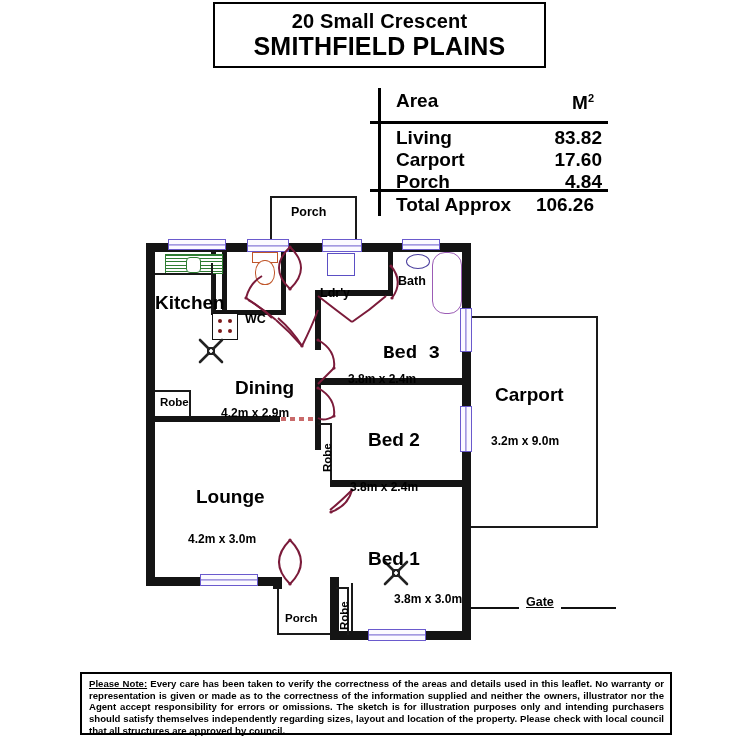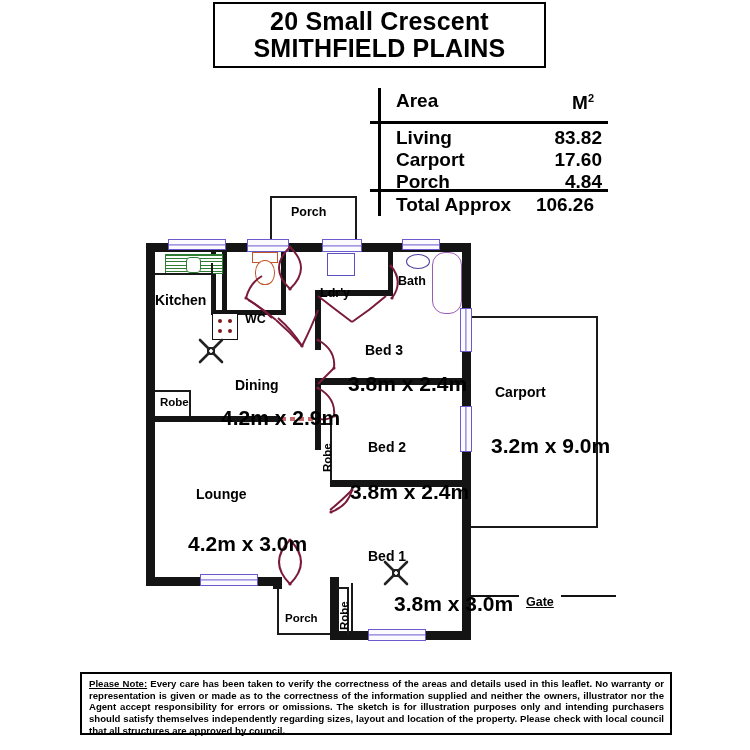--- a/index.html
+++ b/index.html
@@ -12,21 +12,21 @@
   }
   .abs{position:absolute;}
 
   
   #title-block{
     left:213px;top:2px;width:333px;height:66px;
     border:2px solid #000;background:#fff;
     display:flex;flex-direction:column;align-items:center;justify-content:center;
     box-sizing:border-box;
   }
-  #title-line1{font-size:25px;font-weight:bold;letter-spacing:0.2px;line-height:1.05;}
+  #title-line1{font-size:20px;font-weight:bold;letter-spacing:0.2px;line-height:1.05;}
   #title-line2{font-size:25px;font-weight:bold;letter-spacing:0.2px;line-height:1.12;}
 
   
   #area-table{left:378px;top:88px;width:236px;height:128px;}
   #area-table .vrule{position:absolute;left:0;top:0;width:3px;height:128px;background:#000;}
   #area-table .hrule{position:absolute;background:#000;height:3px;}
   #rule-top{left:-8px;top:33px;width:238px;}
   #rule-bot{left:-8px;top:101px;width:238px;}
   .arow{position:absolute;left:4px;width:220px;height:26px;}
   .alabel{position:absolute;left:14px;top:0;font-size:19px;font-weight:bold;white-space:nowrap;}
@@ -43,22 +43,22 @@
   .thin{position:absolute;background:#1a1a1a;}
 
   
   .win-h{position:absolute;border:1.4px solid #6a5acd;background:#fbfaff;box-sizing:border-box;}
   .win-h:after{content:"";position:absolute;left:0;right:0;top:50%;height:1.2px;background:#6a5acd;transform:translateY(-50%);}
   .win-v{position:absolute;border:1.4px solid #6a5acd;background:#fbfaff;box-sizing:border-box;}
   .win-v:after{content:"";position:absolute;top:0;bottom:0;left:50%;width:1.2px;background:#6a5acd;transform:translateX(-50%);}
 
   
   .rlabel{position:absolute;font-weight:bold;white-space:nowrap;}
-  .rname{font-size:14px;}
-  .rdim{font-size:21px;}
+  .rname{font-size:19px;}
+  .rdim{font-size:12px;}
   .small{font-size:12.5px;}
   .tiny{font-size:11.5px;}
   .vert{transform:rotate(-90deg);transform-origin:left top;}
 
   
   .sink{position:absolute;border:1.3px solid #2e7d32;background:
       repeating-linear-gradient(to bottom,#2e7d32 0 1px,#ffffff 1px 3.2px);
       box-sizing:border-box;}
   .sink-basin{position:absolute;border:1.6px solid #2e7d32;background:#ffffff;border-radius:4px;}
   .stove{position:absolute;border:1.4px solid #111;background:#fff;box-sizing:border-box;}
@@ -70,21 +70,21 @@
   .bathtub{position:absolute;border:1.7px solid #9b5bb5;background:#fff;border-radius:13px;box-sizing:border-box;}
 
   
   .fan{position:absolute;width:30px;height:28px;}
 
   
   .dashed-open{position:absolute;height:4px;
     background:repeating-linear-gradient(to right,#c96a6a 0 5px,transparent 5px 9px);}
 
   
-  #gate-wrap{position:absolute;display:flex;align-items:flex-start;text-decoration:underline;}
+  #gate-wrap{position:absolute;display:flex;align-items:flex-end;text-decoration:underline;}
   .gate-line{height:2.4px;background:#111;}
   #gate-label{font-size:12.5px;font-weight:bold;padding:0 7px;}
 
   
   #swings{position:absolute;left:0;top:0;width:750px;height:510px;overflow:visible;}
 
   
   #disclaimer{
     left:80px;top:672px;width:592px;height:63px;
     border:2px solid #000;background:#fff;box-sizing:border-box;
@@ -281,24 +281,24 @@
     </g>
   </svg>
 
   <div class="rlabel rname" style="left:155px;top:142px;">Kitchen</div>
   <div class="rlabel small" style="left:245px;top:162px;">WC</div>
   <div class="rlabel small" style="left:320px;top:136px;">Ldr'y</div>
   <div class="rlabel small" style="left:398px;top:124px;">Bath</div>
   <div class="rlabel small" style="left:291px;top:55px;">Porch</div>
   <div class="rlabel tiny" style="left:285px;top:462px;">Porch</div>
 
-  <div class="rlabel rname" style="left:365px;top:192px;">Bed 3</div>
+  <div class="rlabel rname" style="left:383px;top:192px;font-family:Liberation Mono, monospace;">Bed 3</div>
   <div class="rlabel rdim" style="left:348px;top:222px;">3.8m x 2.4m</div>
 
-  <div class="rlabel rname" style="left:368px;top:289px;">Bed 2</div>
+  <div class="rlabel rname" style="left:368px;top:279px;">Bed 2</div>
   <div class="rlabel rdim" style="left:350px;top:330px;">3.8m x 2.4m</div>
 
   <div class="rlabel rname" style="left:368px;top:398px;">Bed 1</div>
   <div class="rlabel rdim" style="left:350px;top:442px;margin-left:44px;">3.8m x 3.0m</div>
 
   <div class="rlabel rname" style="left:235px;top:227px;">Dining</div>
   <div class="rlabel rdim" style="left:221px;top:256px;">4.2m x 2.9m</div>
 
   <div class="rlabel rname" style="left:196px;top:336px;">Lounge</div>
   <div class="rlabel rdim" style="left:188px;top:382px;">4.2m x 3.0m</div>

